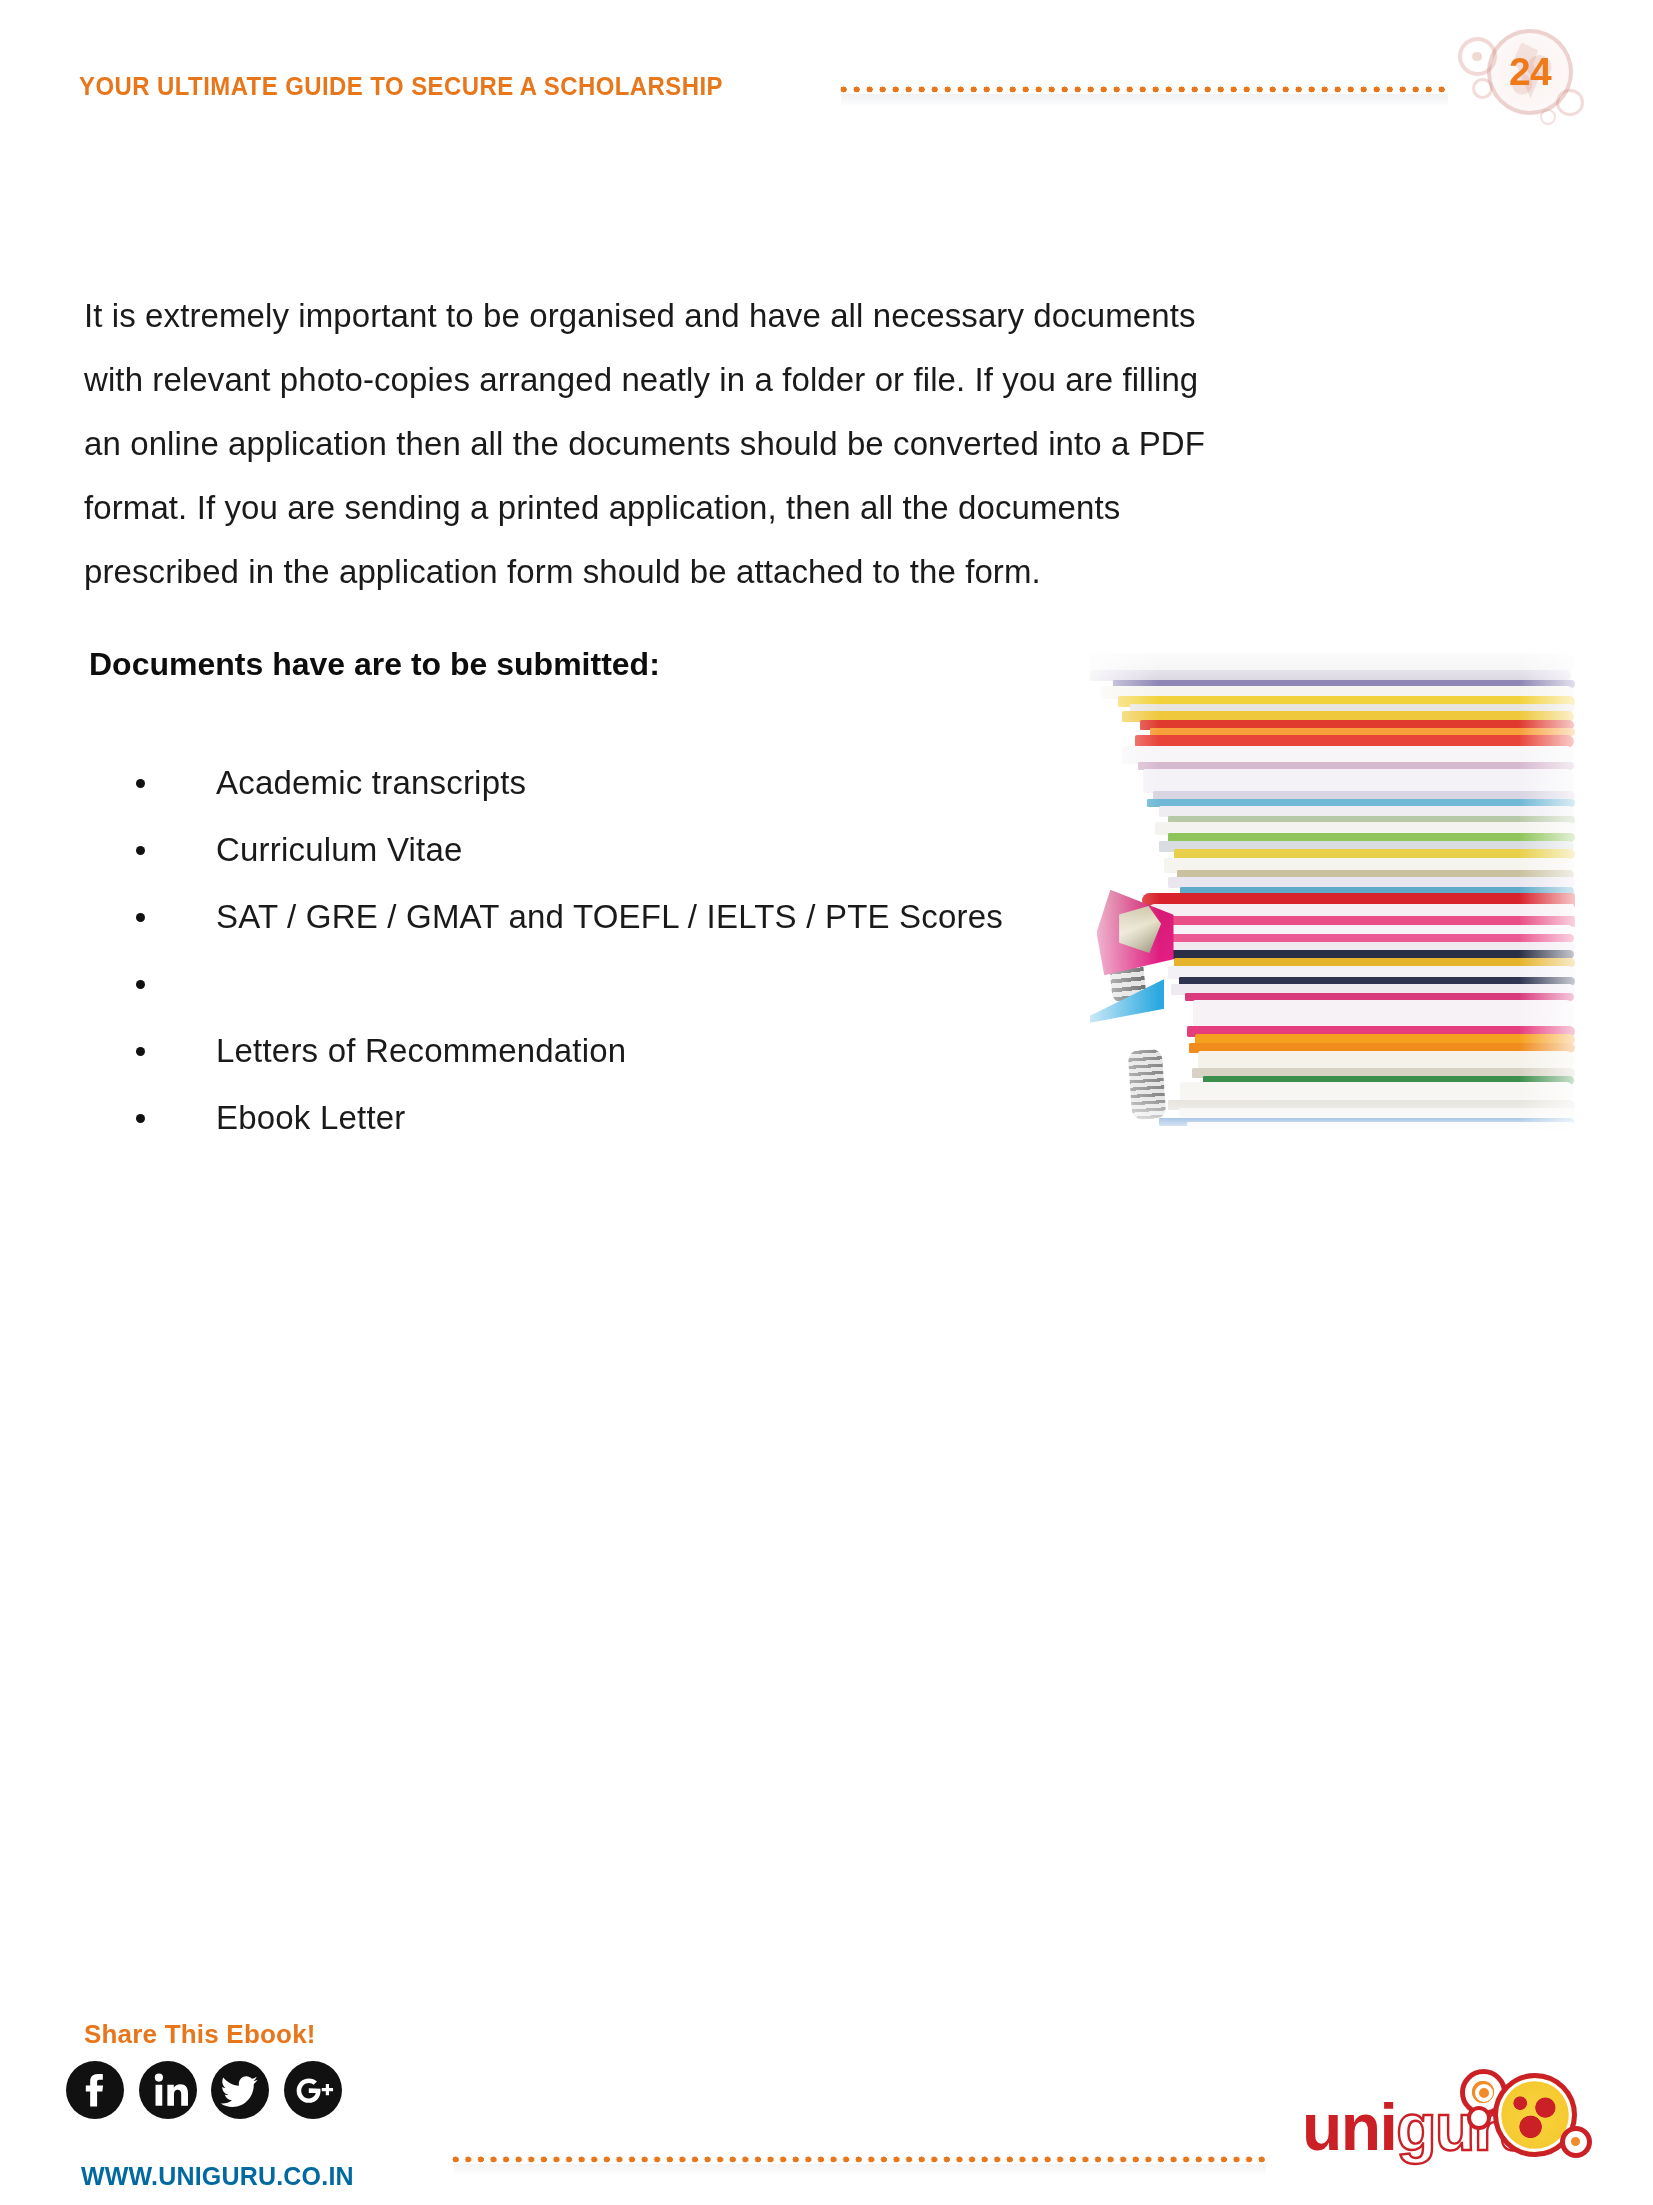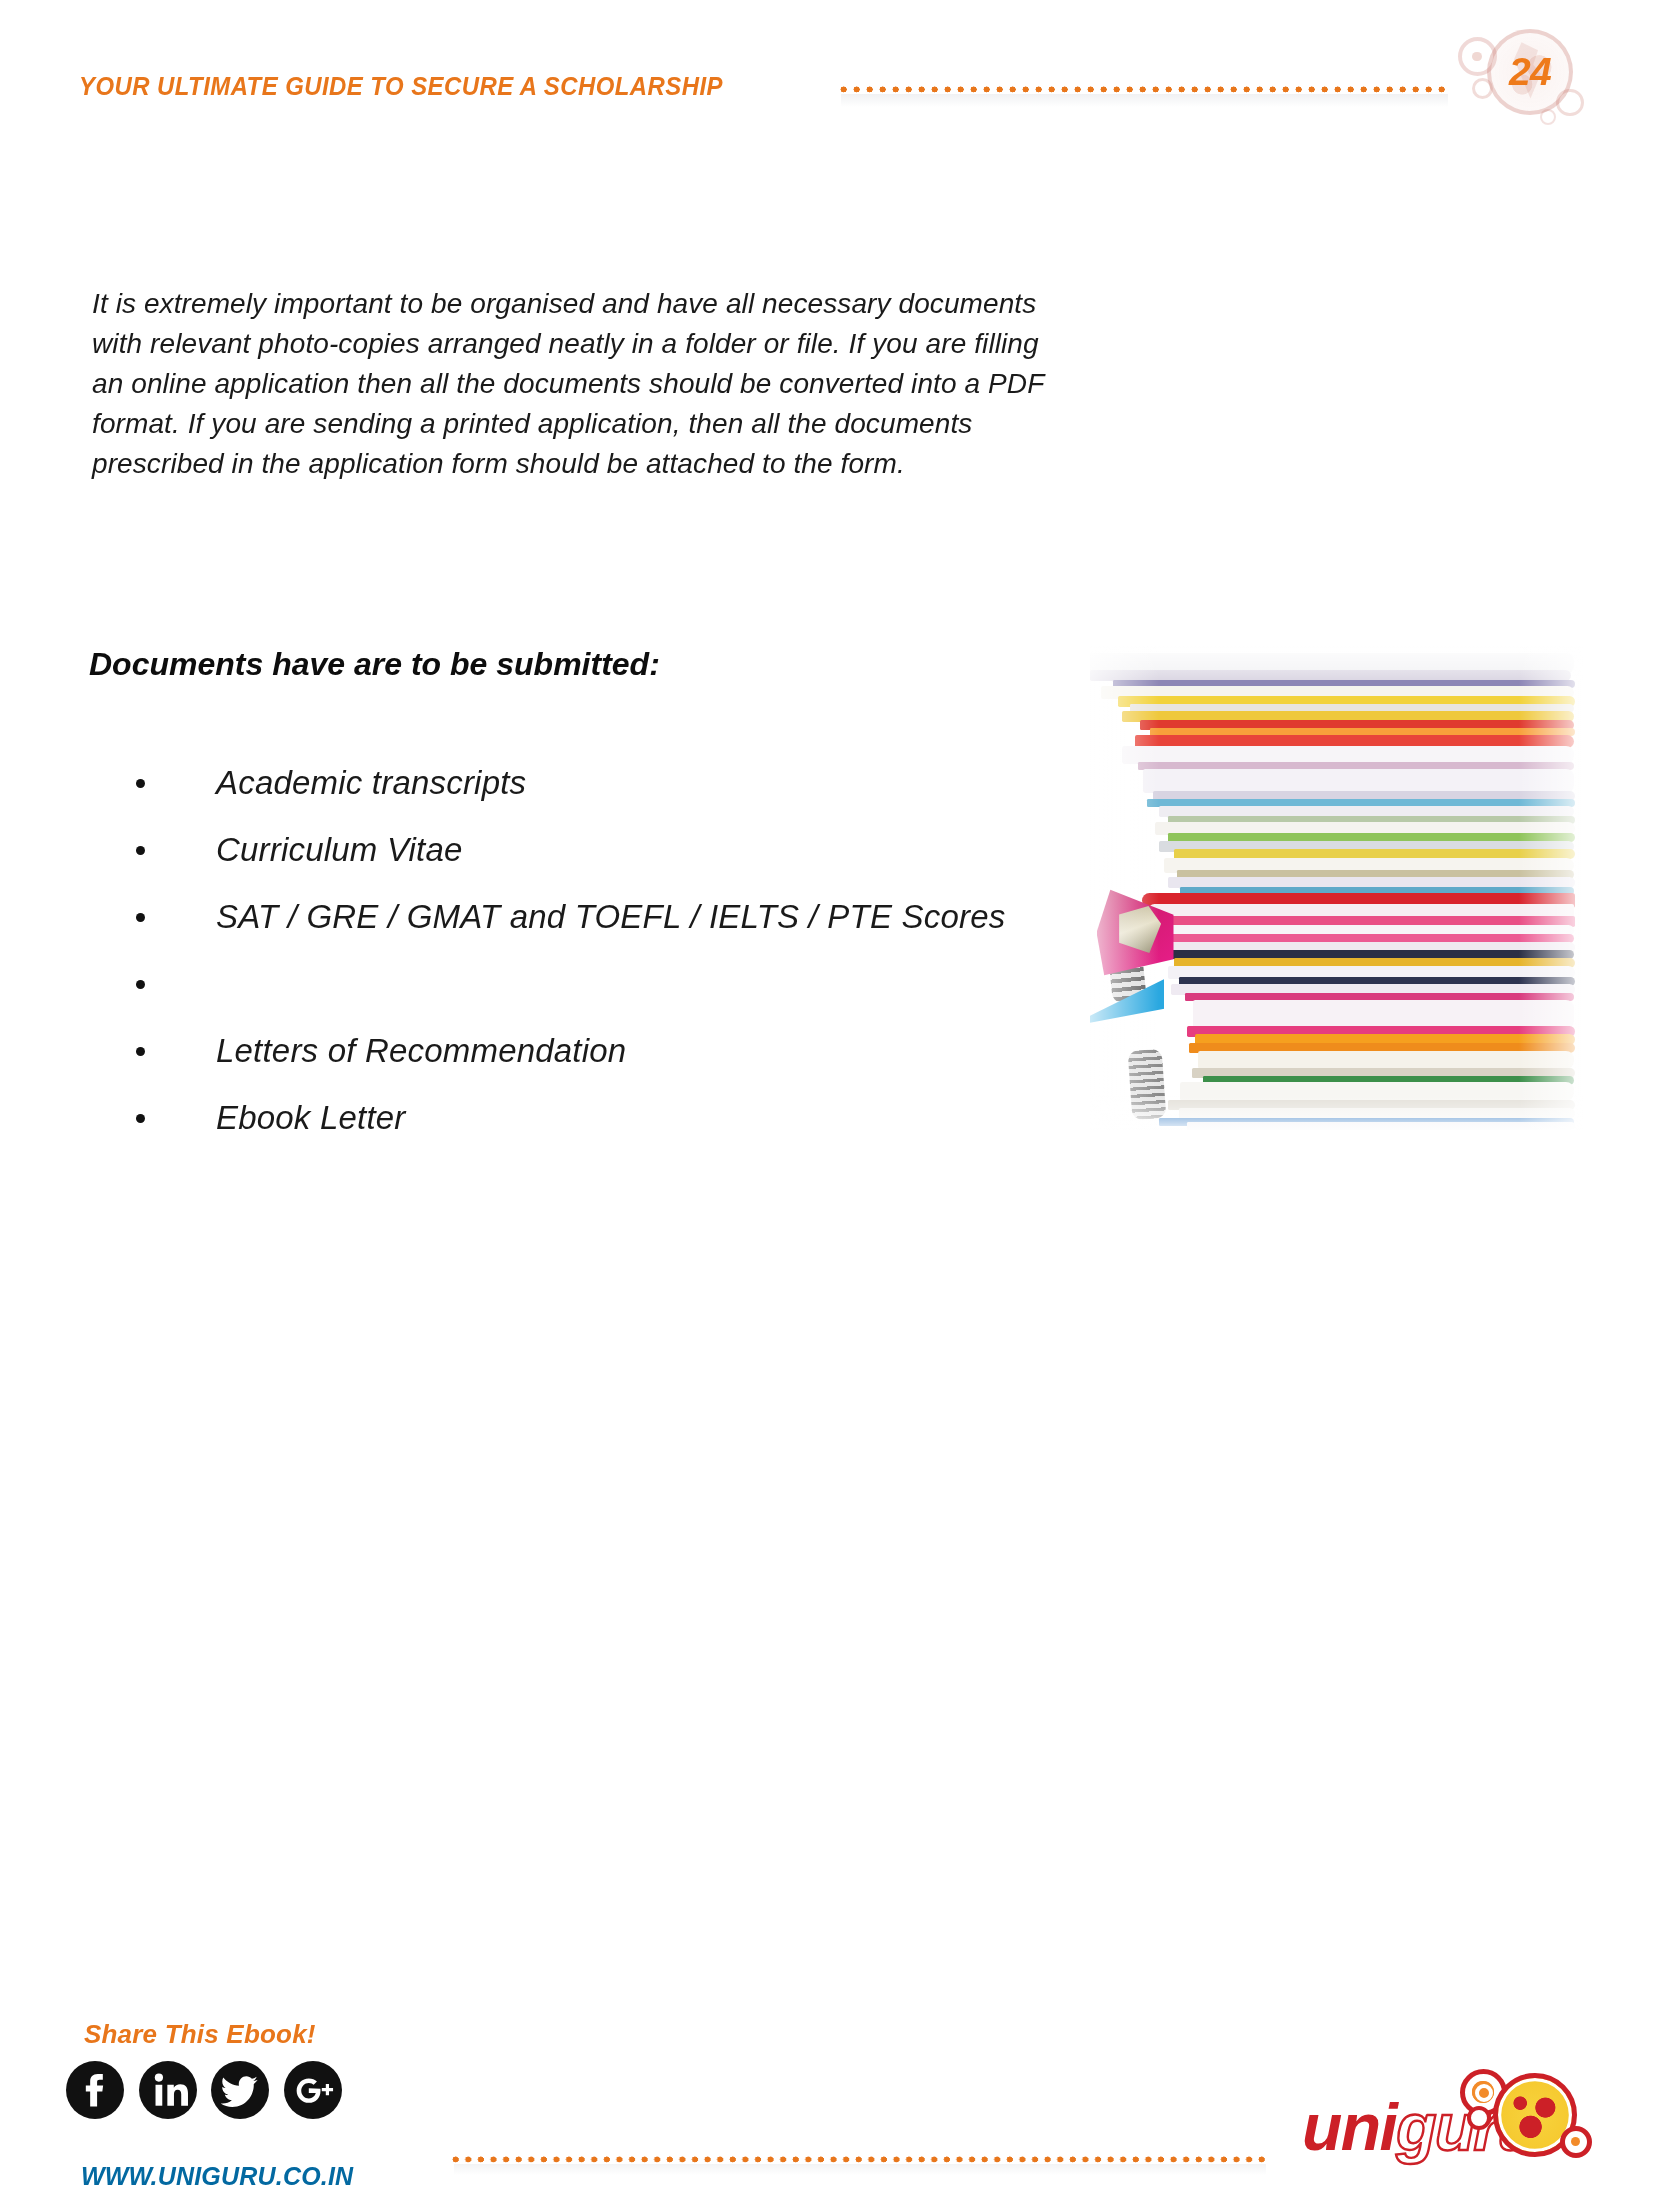--- a/index.html
+++ b/index.html
@@ -6,21 +6,20 @@
   html, body {
     width:1654px; height:2205px;
     background:#ffffff;
     font-family:"Liberation Sans", sans-serif;
     overflow:hidden;
   }
   .page {
     position:relative;
     width:1654px; height:1876px;
     background:#ffffff;
-    font-style:italic;
   }
 
   
   .header {
     position:absolute;
     left:0; top:0;
     width:1654px; height:137px;
   }
   .header-title {
     position:absolute;
@@ -106,25 +105,25 @@
     display:flex; align-items:center; justify-content:center;
     font-family:"Liberation Sans", sans-serif;
     font-size:39px; font-weight:bold;
     color:#ee7a1a;
     letter-spacing:-0.8px;
   }
 
   
   .intro {
     position:absolute;
-    left:92px; top:284px;
+    left:84px; top:284px;
     width:1445px;
     font-family:"Liberation Sans Narrow","Liberation Sans", sans-serif;
-    font-size:28px;
-    line-height:40px;
+    font-size:33px;
+    line-height:64px;
     color:#1a1a1a;
     white-space:pre-line;
     letter-spacing:0.1px;
   }
 
   .section-heading {
     position:absolute;
     left:89px; top:646px;
     font-family:"Liberation Sans Narrow","Liberation Sans", sans-serif;
     font-size:32px;

